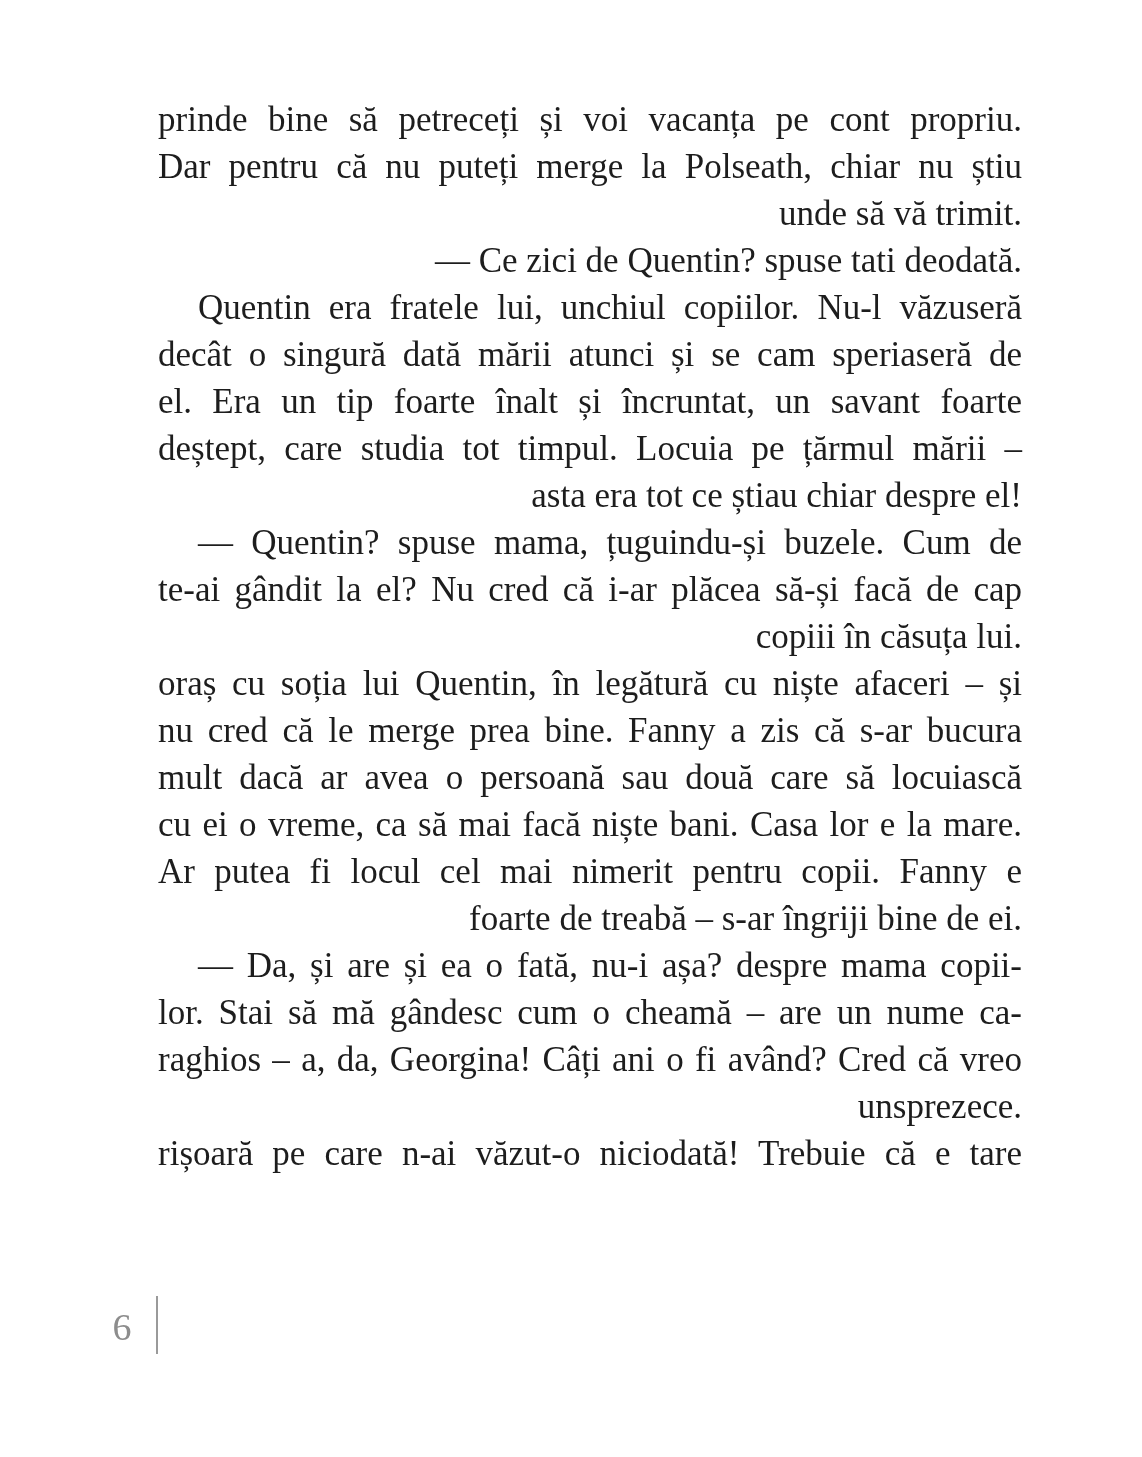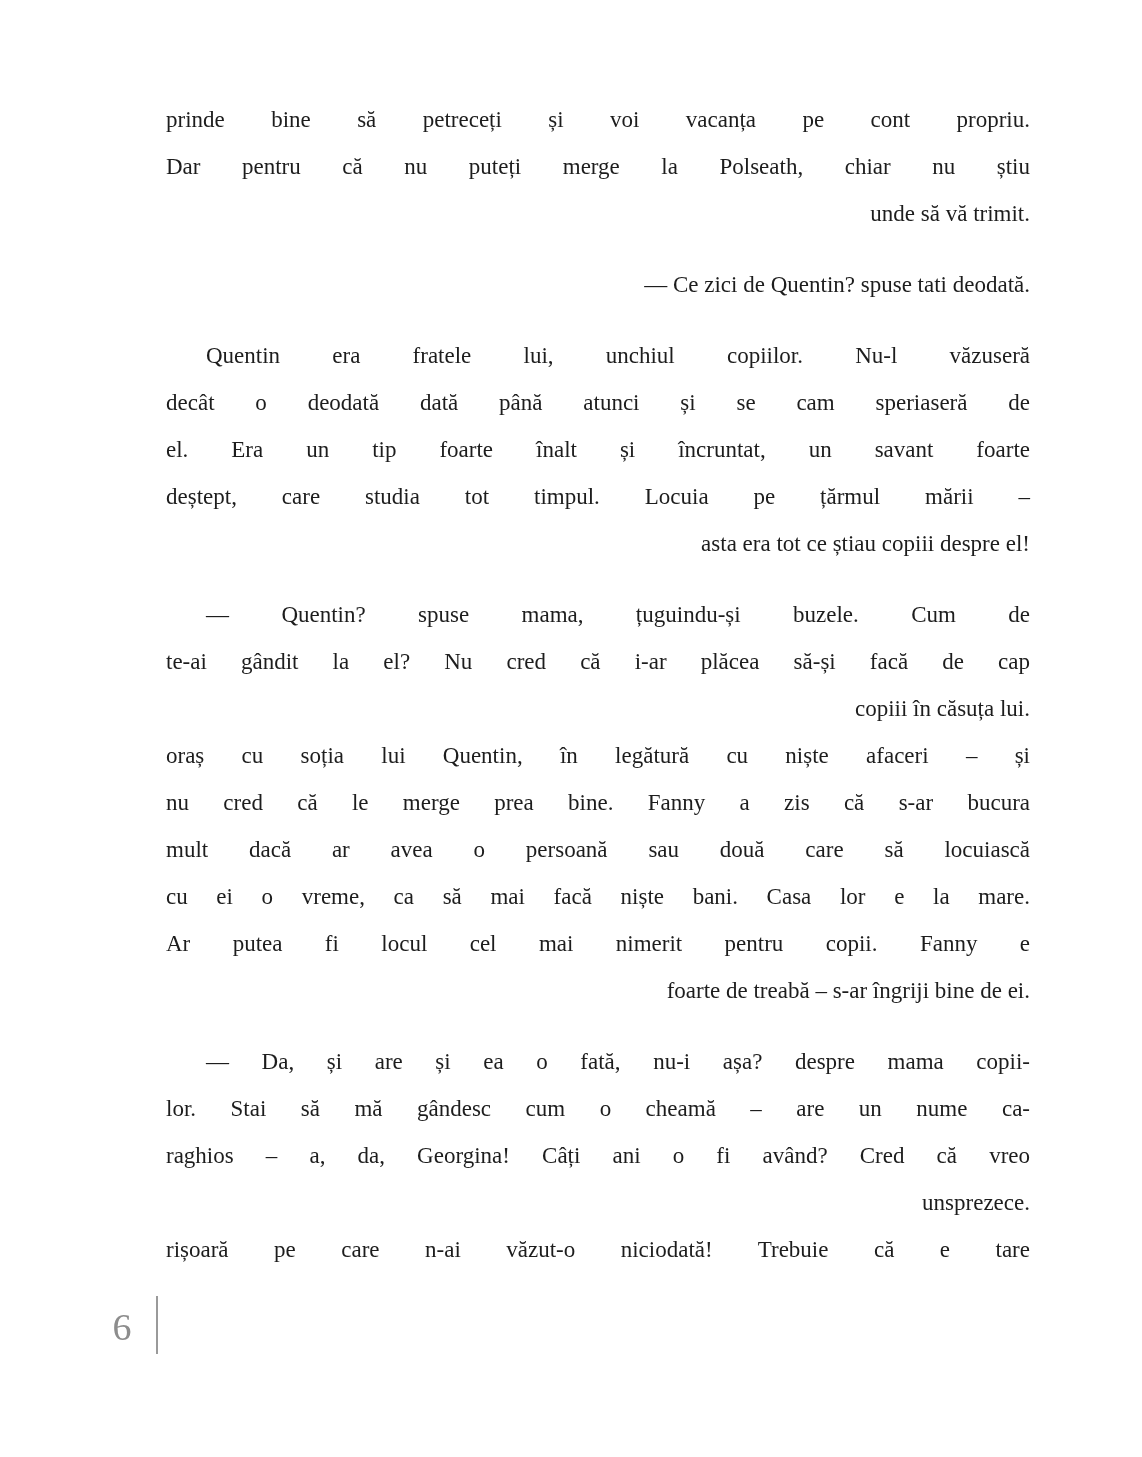--- a/index.html
+++ b/index.html
@@ -10,38 +10,37 @@
   body {
     width: 1142px;
     height: 1457px;
     position: relative;
     font-family: "Liberation Serif", "DejaVu Serif", serif;
     color: #1d1d1d;
     overflow: hidden;
   }
   .text-block {
     position: absolute;
-    left: 166px;
+    left: 158px;
     top: 96px;
     width: 864px;
-    font-size: 23px;
+    font-size: 35px;
   }
   .ln {
     line-height: 47px;
     height: 47px;
     text-align: right;
   }
   .jst {
     text-align: justify;
     text-align-last: justify;
     text-justify: inter-word;
   }
   .ind {
     text-indent: 40px;
-    margin-top: 24px;
   }
   .page-num {
     position: absolute;
     left: 98px;
     top: 1300px;
     width: 48px;
     text-align: center;
     font-size: 38px;
     line-height: 54px;
     color: #8d8d8d;
@@ -57,24 +56,24 @@
 </style>
 </head>
 <body>
 
 <div class="text-block">
   <div class="ln jst">prinde bine să petreceți și voi vacanța pe cont propriu.</div>
   <div class="ln jst">Dar pentru că nu puteți merge la Polseath, chiar nu știu</div>
   <div class="ln">unde să vă trimit.</div>
   <div class="ln ind">— Ce zici de Quentin? spuse tati deodată.</div>
   <div class="ln ind jst">Quentin era fratele lui, unchiul copiilor. Nu-l văzuseră</div>
-  <div class="ln jst">decât o deodată dată până atunci și se cam speriaseră de</div>
+  <div class="ln jst">decât o singură dată mării atunci și se cam speriaseră de</div>
   <div class="ln jst">el. Era un tip foarte înalt și încruntat, un savant foarte</div>
   <div class="ln jst">deștept, care studia tot timpul. Locuia pe țărmul mării –</div>
-  <div class="ln">asta era tot ce știau copiii despre el!</div>
+  <div class="ln">asta era tot ce știau chiar despre el!</div>
   <div class="ln ind jst">— Quentin? spuse mama, țuguindu-și buzele. Cum de</div>
   <div class="ln jst">te-ai gândit la el? Nu cred că i-ar plăcea să-și facă de cap</div>
   <div class="ln">copiii în căsuța lui.</div>
   <div class="ln jst">oraș cu soția lui Quentin, în legătură cu niște afaceri – și</div>
   <div class="ln jst">nu cred că le merge prea bine. Fanny a zis că s-ar bucura</div>
   <div class="ln jst">mult dacă ar avea o persoană sau două care să locuiască</div>
   <div class="ln jst">cu ei o vreme, ca să mai facă niște bani. Casa lor e la mare.</div>
   <div class="ln jst">Ar putea fi locul cel mai nimerit pentru copii. Fanny e</div>
   <div class="ln">foarte de treabă – s-ar îngriji bine de ei.</div>
   <div class="ln ind jst">— Da, și are și ea o fată, nu-i așa? despre mama copii-</div>

